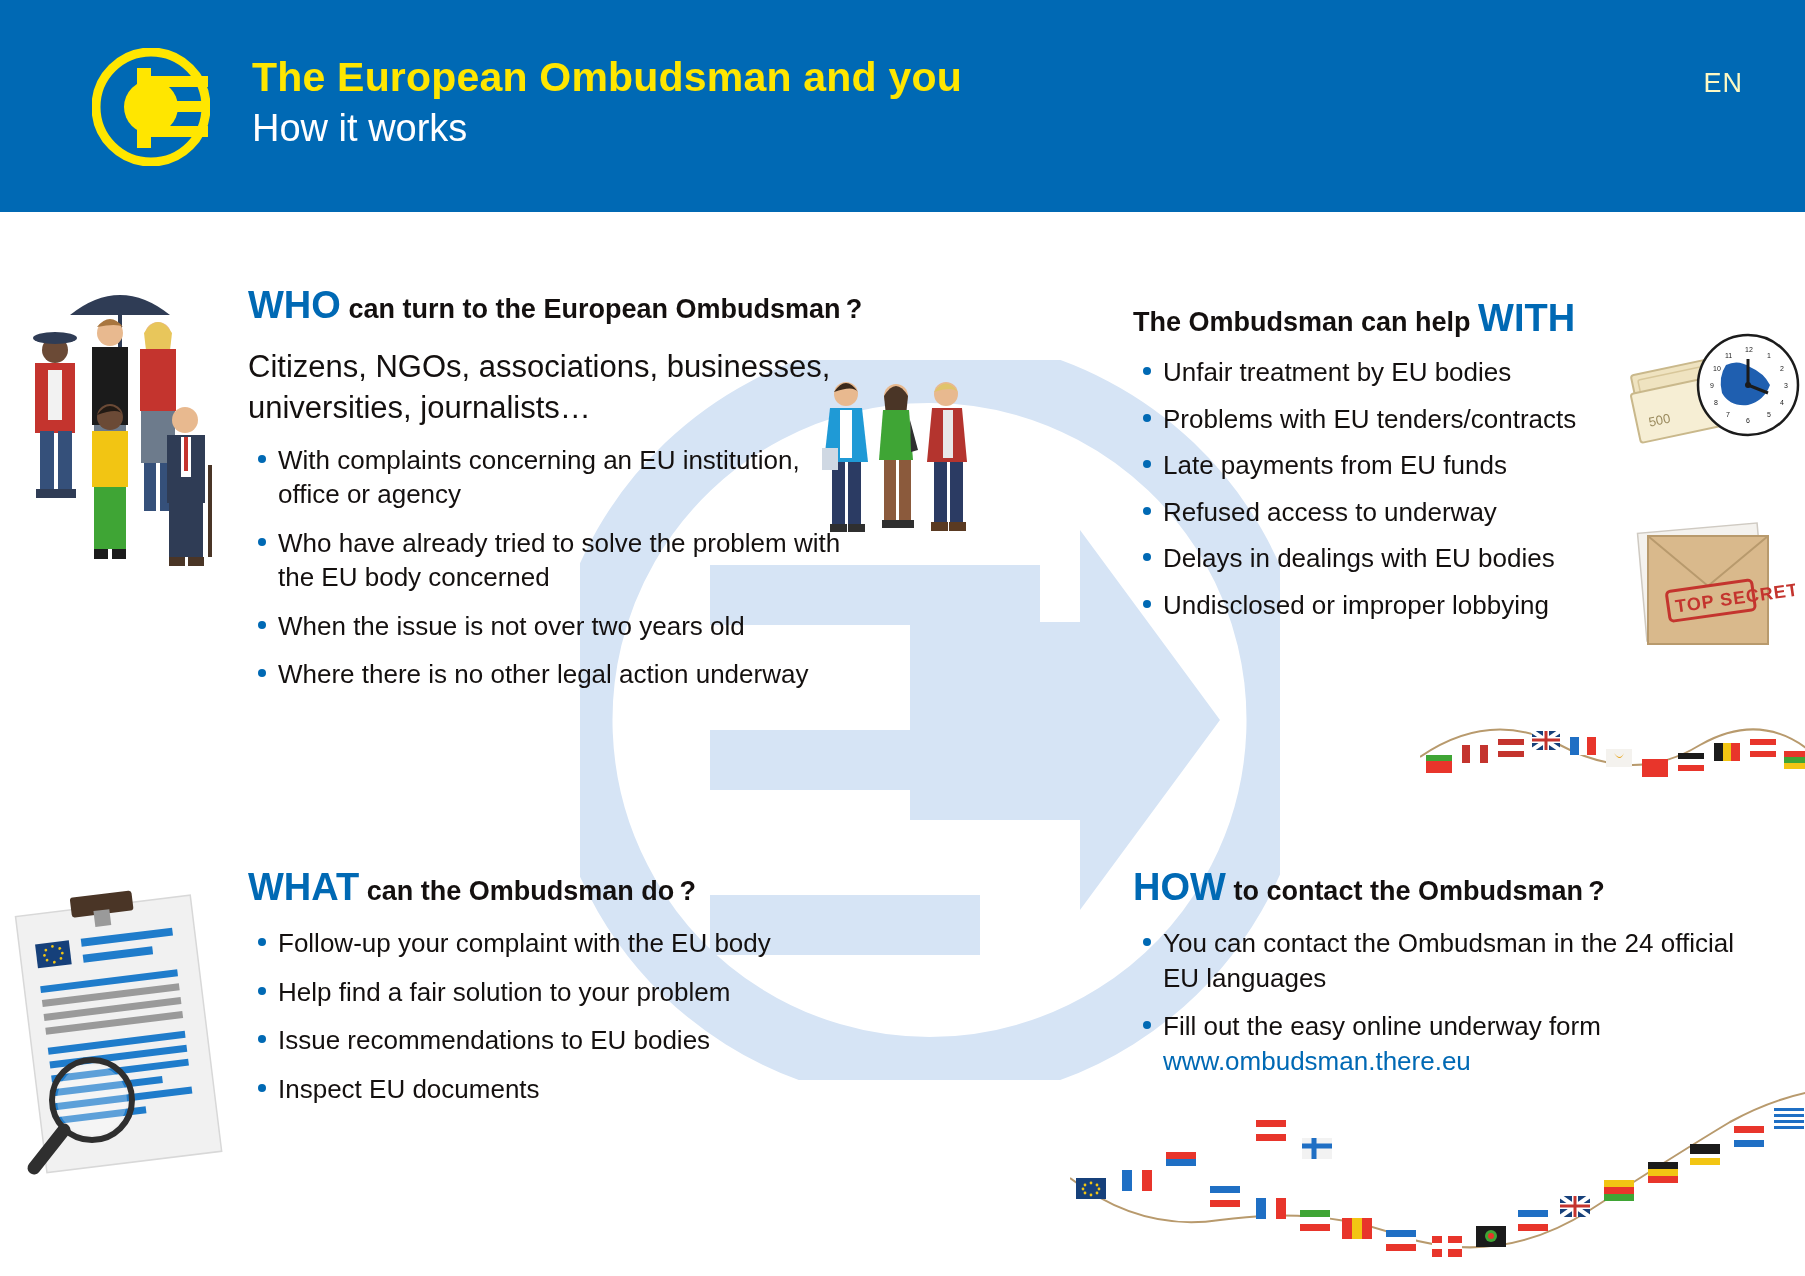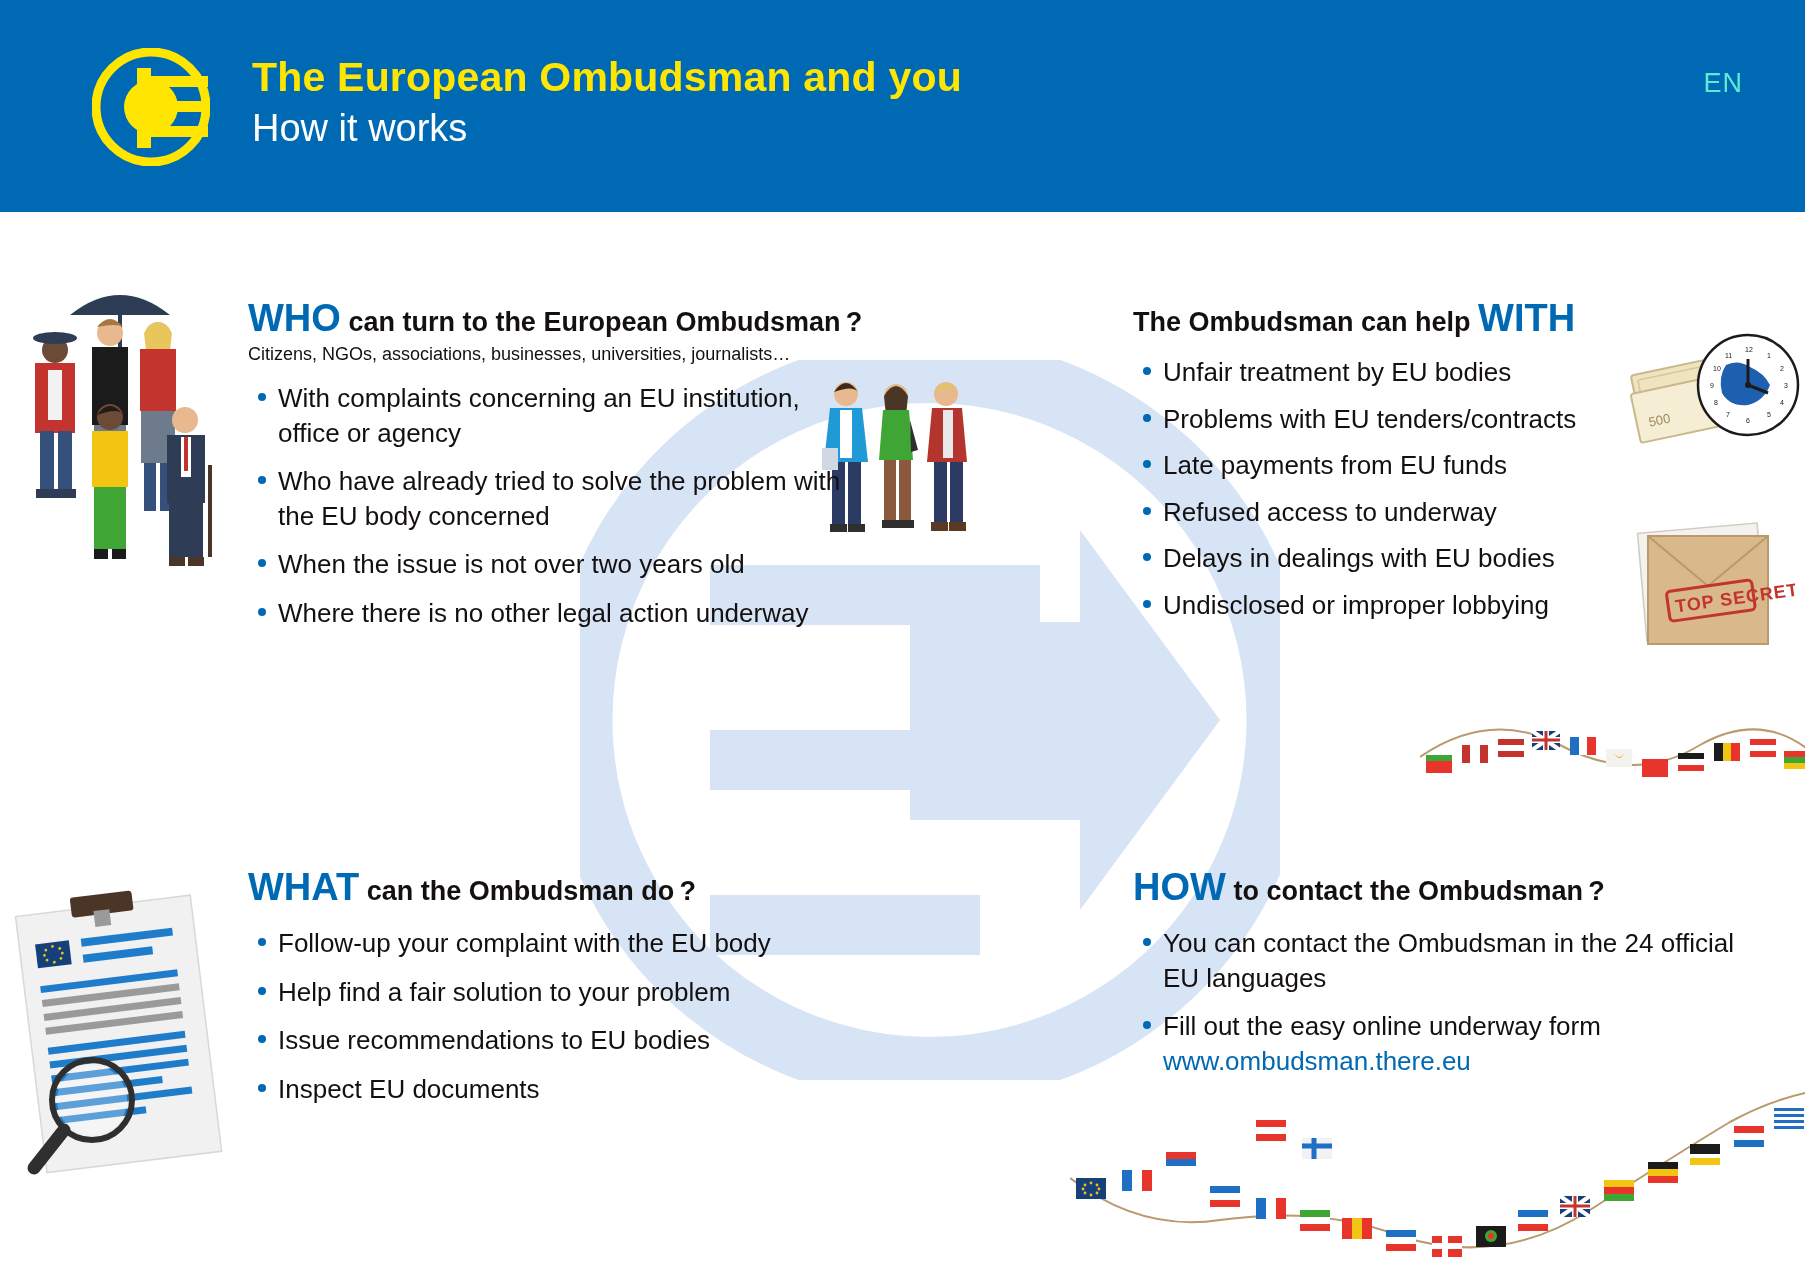--- a/index.html
+++ b/index.html
@@ -45,21 +45,21 @@
     font-size: 38px;
     color: #ffffff;
     line-height: 1.25;
     margin-top: 2px;
     white-space: nowrap;
   }
   .lang-badge {
     position: absolute;
     right: 62px; top: 68px;
     font-size: 27px;
-    color: #5eead4;
+    color: #fef9c3;
     letter-spacing: 1px;
   }
 
   
   .watermark {
     position: absolute;
     left: 580px; top: 360px;
     width: 700px; height: 720px;
     opacity: 1;
     pointer-events: none;
@@ -75,23 +75,24 @@
     line-height: 1.32;
   }
   .heading .big {
     color: #0069b4;
     font-size: 38px;
     font-weight: bold;
   }
   .heading .big-right { color: #0069b4; font-size: 38px; font-weight: bold; }
 
   .lead {
-    font-size: 18px;
+    font-size: 31px;
     color: #14100f;
     line-height: 1.33;
+    margin-top: 16px;
   }
 
   ul.bullets {
     list-style: none;
     margin: 10px 0 0 0;
     padding: 0;
   }
   ul.bullets li {
     position: relative;
     font-size: 26px;
@@ -109,21 +110,21 @@
     background: #0069b4;
   }
   ul.bullets.tight li { margin-top: 12px; }
 
   .link {
     color: #0069b4;
     text-decoration: none;
   }
 
   
-  #block-who   { left: 248px; top: 293px; width: 620px; }
+  #block-who   { left: 248px; top: 280px; width: 620px; }
   #block-with  { left: 1133px; top: 285px; width: 640px; margin-top: 8px; }
   #block-what  { left: 248px; top: 862px; width: 650px; }
   #block-how   { left: 1133px; top: 862px; width: 640px; }
 
   #block-with .heading, #block-how .heading { white-space: nowrap; }
 
   
   .illus { position: absolute; }
 
   

